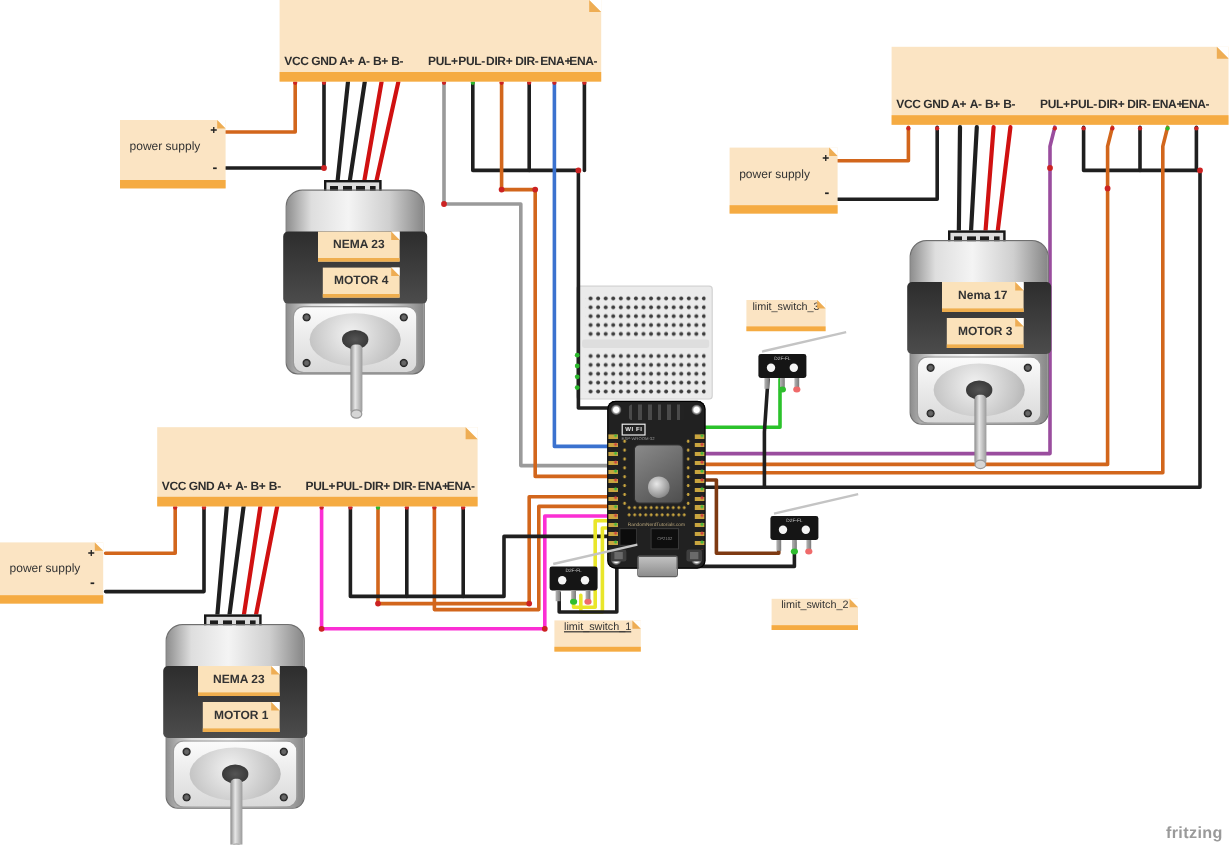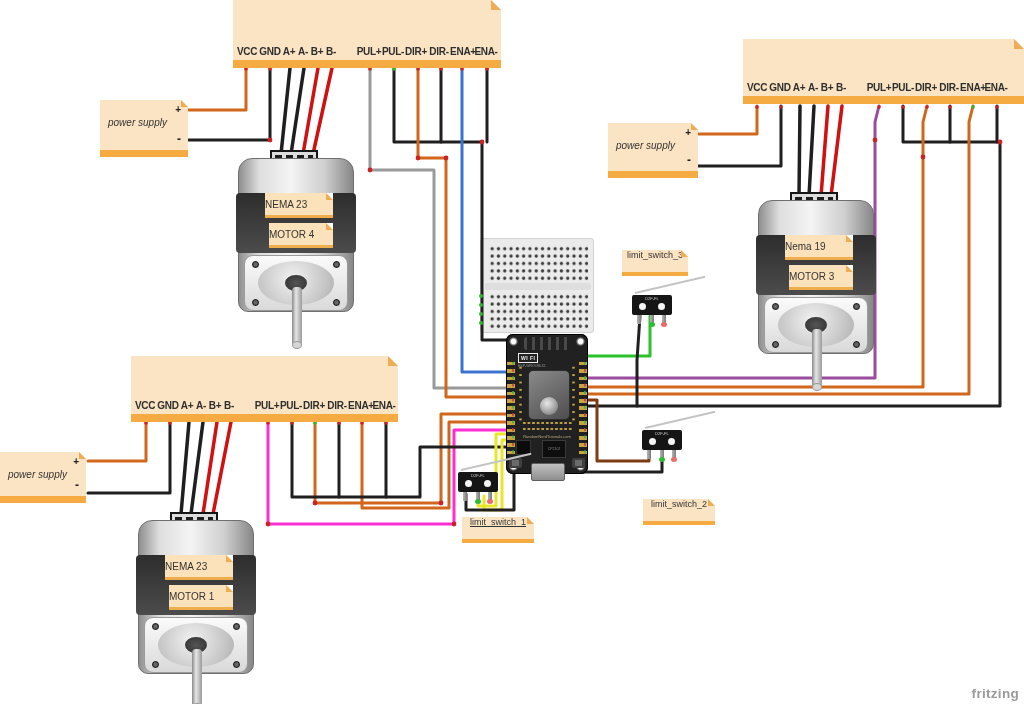--- a/index.html
+++ b/index.html
@@ -16,41 +16,41 @@
   #d1{left:233px;top:0;width:268px;height:60px;}
   #d2{left:743px;top:39px;width:281px;height:57px;}
   #d3{left:131px;top:356px;width:267px;height:58px;}
   .pin{position:absolute;bottom:3px;transform:translateX(-50%);
        font-size:10px;font-weight:bold;color:#2e2e2e;letter-spacing:-0.3px;white-space:nowrap;}
   .pc1{left:14px}.pc2{left:37px}.pc3{left:56px}.pc4{left:70px}.pc5{left:84px}.pc6{left:98px}
   .pc7{left:136px}.pc8{left:160px}.pc9{left:183px}.pc10{left:206px}.pc11{left:230px}.pc12{left:253px}
   
   .ps{position:absolute;background:#fbe4c3;border-bottom:7px solid #f5ab42;z-index:3;
       font-size:10px;color:#333;}
-  .ps .lbl{position:absolute;left:8px;top:17px;font-style:italic;}
+  .ps .lbl{position:absolute;left:8px;top:17px;}
   .ps .plus{position:absolute;right:7px;top:4px;font-weight:bold;font-size:10px;color:#222;}
   .ps .minus{position:absolute;right:7px;bottom:4px;font-weight:bold;font-size:12px;color:#222;}
   #ps1{left:100px;top:100px;width:88px;height:50px;}
   #ps2{left:608px;top:123px;width:90px;height:48px;}
   #ps3{left:0;top:452px;width:86px;height:44px;}
   .ps .fold,.mini .fold,.mnote .fold{border-left-width:7px;border-top-width:7px;}
   .ps .foldcut,.mini .foldcut,.mnote .foldcut{border-top-width:7px;border-left-width:7px;}
   
   .motor{position:absolute;z-index:3;}
   .conn{position:absolute;left:32px;top:0;width:48px;height:26px;background:#ddd;
         border:2px solid #161616;box-sizing:border-box;}
   .conn::after{content:"";position:absolute;left:3px;top:3px;right:3px;bottom:3px;
         background:repeating-linear-gradient(90deg,#1c1c1c 0 7px,#ddd 7px 11px);}
   .mbody{position:absolute;left:0;top:8px;width:116px;height:154px;box-sizing:border-box;
         background:linear-gradient(90deg,#8f8f8f,#dedede 18%,#f4f4f4 45%,#cfcfcf 75%,#878787);
         border:1px solid #6f6f6f;border-radius:14px 14px 10px 10px;}
   .band{position:absolute;left:-3px;right:-3px;top:34px;height:60px;border-radius:4px;
         background:linear-gradient(#2d2d2d,#4c4c4c);}
   .mnote{position:absolute;background:#fbe2ba;border-bottom:3px solid #efae4e;
-        font-size:10px;font-weight:normal;color:#333;display:flex;align-items:center;}
+        font-size:10px;font-weight:bold;color:#333;display:flex;align-items:center;justify-content:center;}
   .n1{left:26px;top:34px;width:68px;height:22px;}
   .n2{left:30px;top:64px;width:64px;height:22px;}
   .face{position:absolute;left:5px;top:96px;width:104px;height:56px;box-sizing:border-box;
         background:linear-gradient(#fbfbfb,#d9d9d9);border:1px solid #9a9a9a;border-radius:9px;}
   .boss{position:absolute;left:13px;top:5px;width:76px;height:44px;border-radius:50%;
         background:radial-gradient(circle at 45% 40%,#f2f2f2,#c4c4c4 70%,#ababab);}
   .hub{position:absolute;left:50%;top:50%;width:22px;height:16px;margin:-8px 0 0 -11px;
         border-radius:50%;background:radial-gradient(#555,#2e2e2e);}
   .screw{position:absolute;width:7px;height:7px;border-radius:50%;
         background:radial-gradient(#666 30%,#222 60%,#999 80%);}
@@ -327,21 +327,21 @@
     </div>
   </div>
 
   <div class="motor" id="m1">
     <div class="conn"></div>
     <div class="mbody">
       <div class="band"></div>
       <div class="mnote n1">
         <span class="foldcut"></span>
           <span class="fold"></span>
-        <span>Nema 19</span>
+        <span>Nema 17</span>
       </div>
       <div class="mnote n2">
         <span class="foldcut"></span>
           <span class="fold"></span>
         <span>MOTOR 3</span>
       </div>
       <div class="face">
         <i class="screw s1"></i>
         <i class="screw s2"></i>
         <i class="screw s3"></i>

